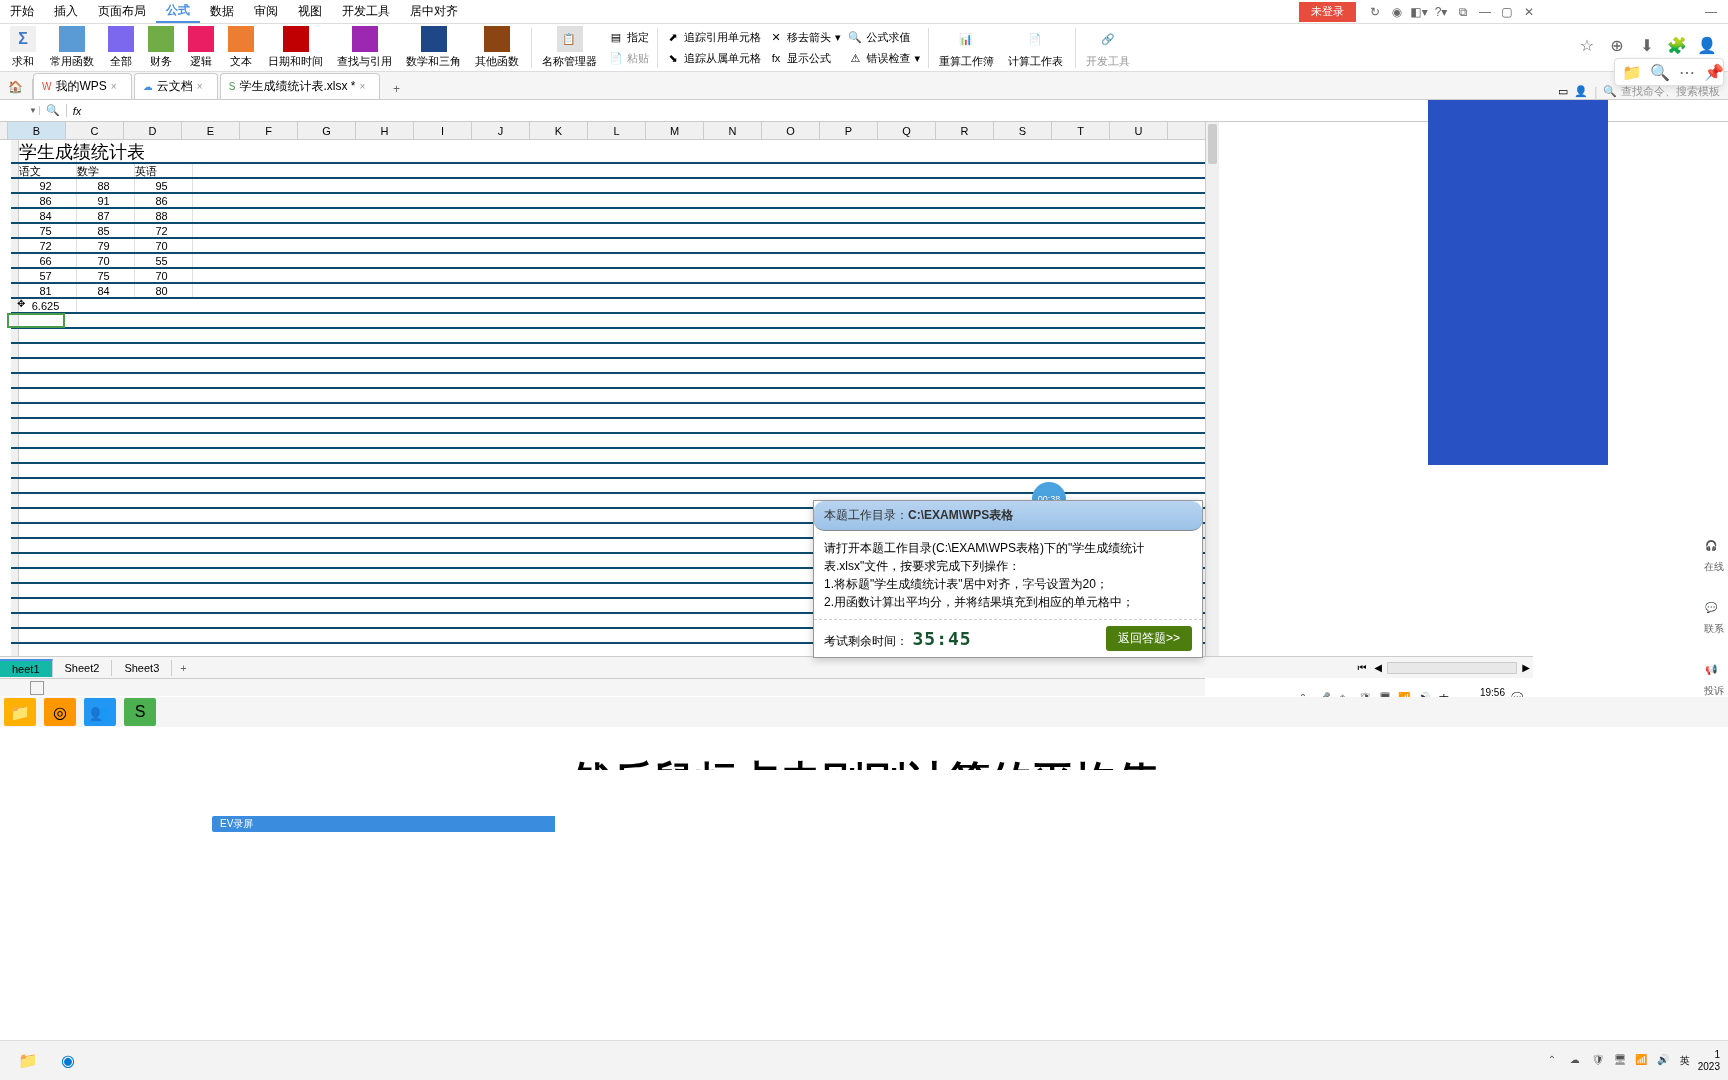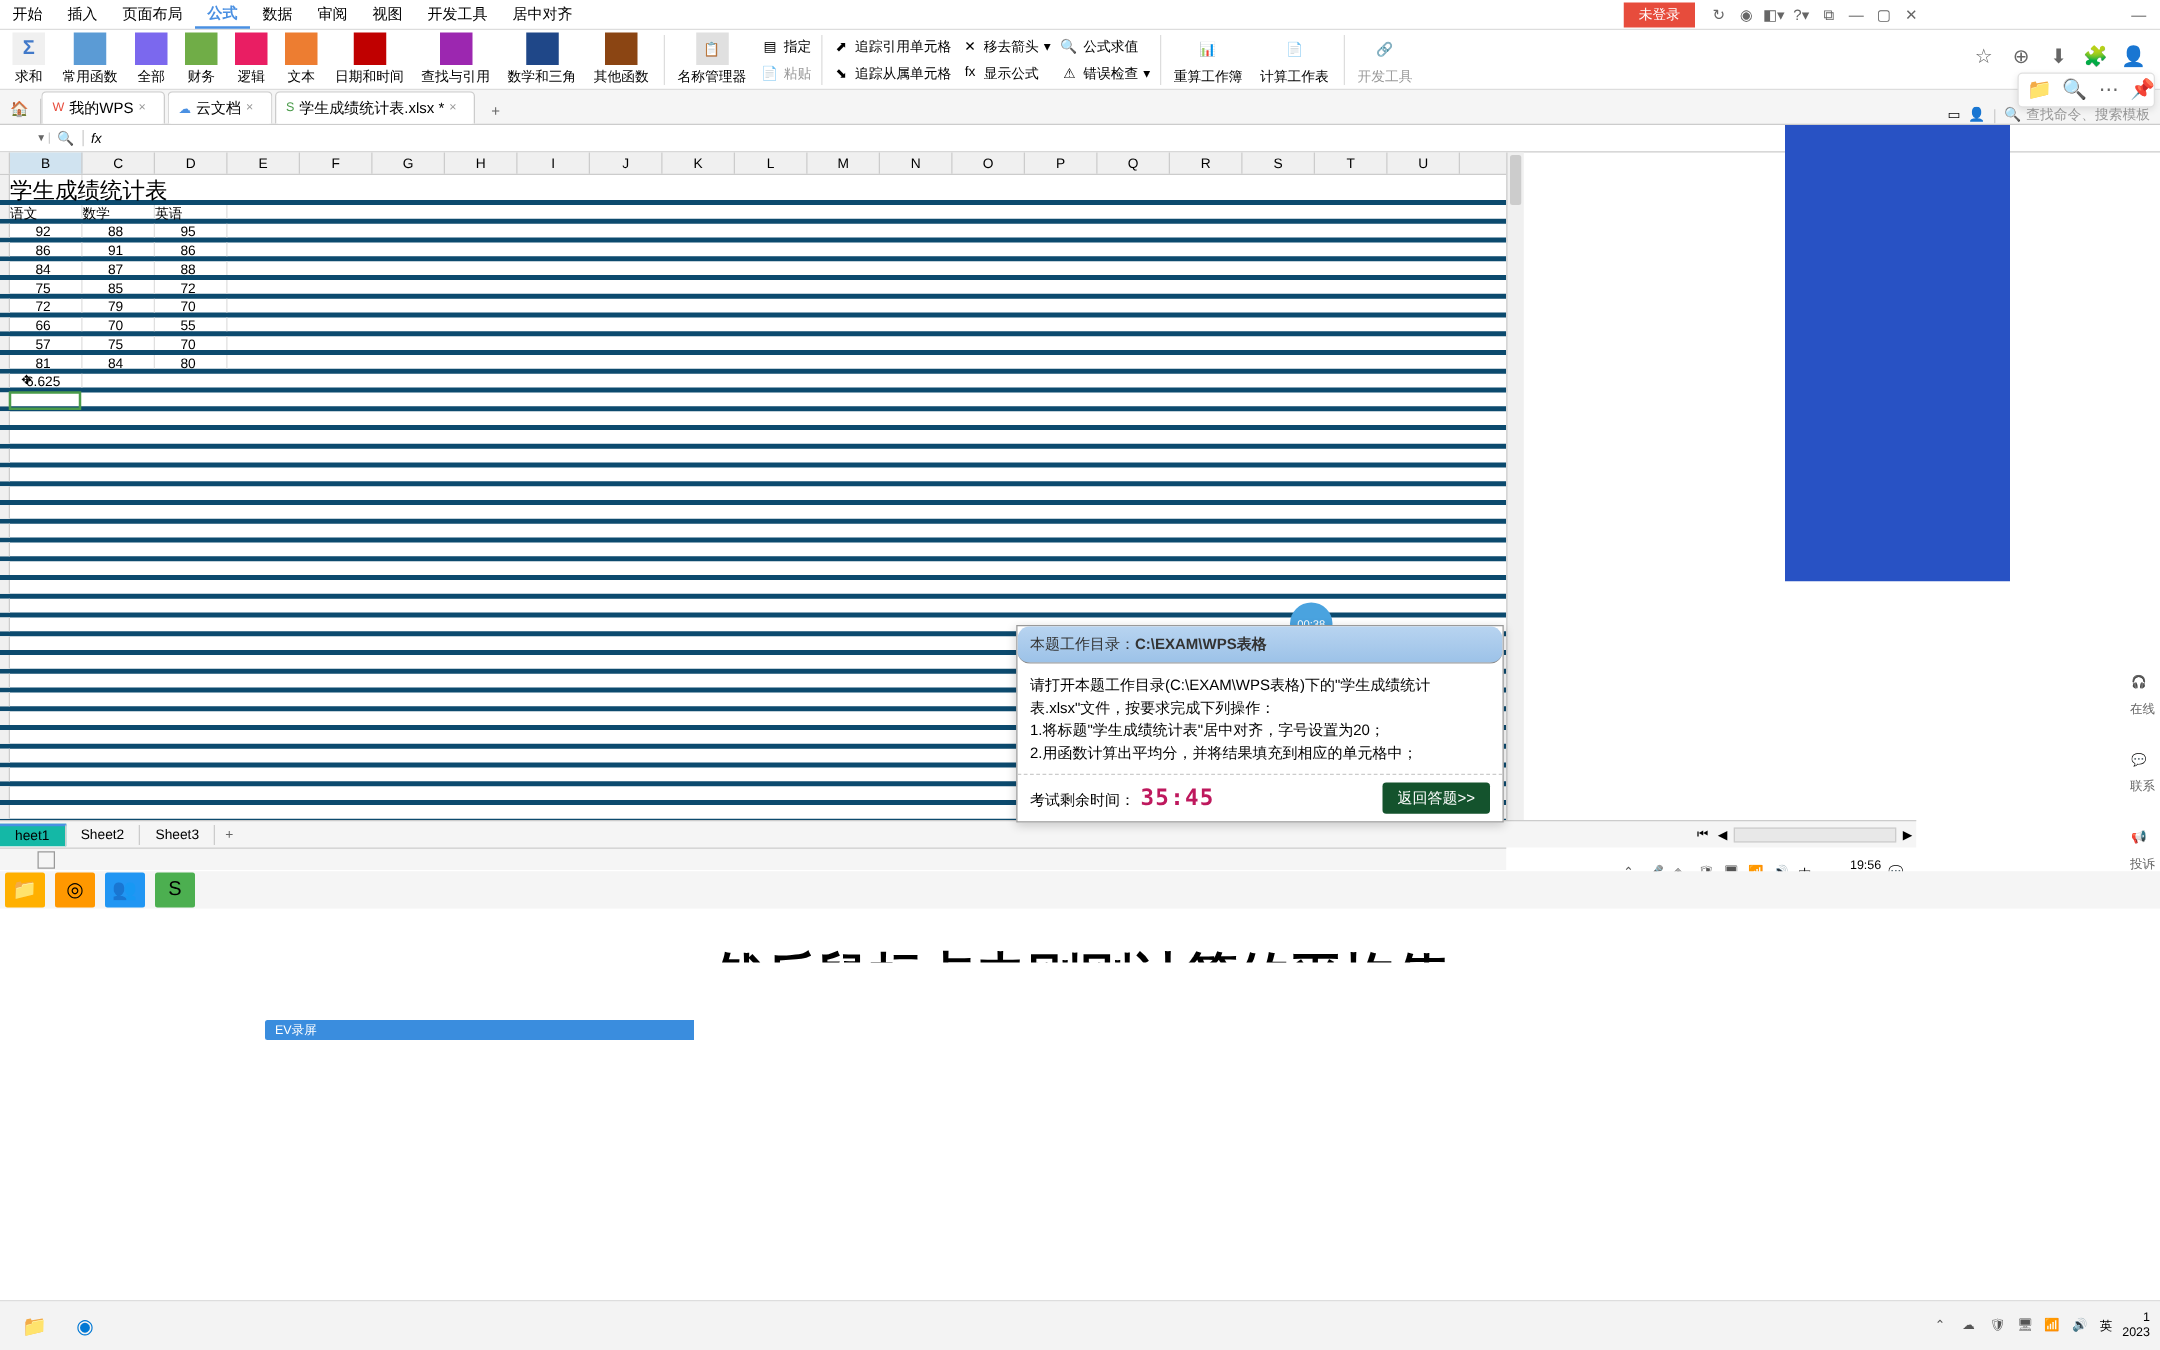--- a/index.html
+++ b/index.html
@@ -46,21 +46,21 @@
     .formula-input { flex: 1; }
     
     
     .sheet-container { display: flex; position: relative; }
     .sheet-area { position: relative; width: 1205px; }
     .col-headers { display: flex; height: 18px; background: #f0f0f0; border-bottom: 1px solid #ccc; }
     .row-col-corner { width: 8px; background: #f0f0f0; border-right: 1px solid #ccc; }
     .col-header { width: 58px; text-align: center; font-size: 11px; border-right: 1px solid #ccc; line-height: 18px; }
     .col-header.active { background: #d0e3f0; }
     .grid-body { position: relative; }
-    .row { display: flex; height: 15px; border-bottom: 4px solid #0c4a6e; }
+    .row { display: flex; height: 15px; border-bottom: 2px solid #0c4a6e; margin-left: 11px; }
     .row.tall { height: 24px; }
     .row-header { width: 8px; background: #f0f0f0; border-right: 1px solid #ccc; font-size: 10px; text-align: center; }
     .cell { width: 58px; border-right: 1px solid #e0e0e0; font-size: 11px; padding-right: 4px; text-align: center; line-height: 15px; overflow: visible; white-space: nowrap; }
     .cell.title { font-size: 18px; text-align: left; font-family: "SimSun", serif; }
     .cell.text { text-align: left; }
     .active-cell-border { position: absolute; border: 2px solid #4a9b4a; pointer-events: none; }
     .cursor-plus { position: absolute; font-size: 10px; color: #000; pointer-events: none; }
     
     .vscroll { width: 14px; background: #f0f0f0; border-left: 1px solid #ccc; position: relative; }
     .vscroll-thumb { position: absolute; top: 2px; left: 2px; right: 2px; height: 40px; background: #ccc; border-radius: 2px; }
@@ -84,22 +84,22 @@
     
     
     .status-bar { height: 18px; background: #f5f5f5; border-top: 1px solid #ccc; display: flex; align-items: center; padding-left: 30px; position: absolute; top: 678px; left: 0; width: 1205px; }
     .status-icon { width: 14px; height: 14px; border: 1px solid #999; }
     
     
     .exam-popup { position: absolute; left: 813px; top: 500px; width: 390px; background: #fff; border: 1px solid #999; box-shadow: 0 2px 8px rgba(0,0,0,0.2); }
     .exam-header { background: linear-gradient(#b8d4f0, #9cc2e8); padding: 6px 10px; font-size: 12px; color: #333; border-bottom: 1px solid #888; border-radius: 10px; }
     .exam-body { padding: 8px 10px; font-size: 12px; line-height: 1.5; max-height: 90px; overflow-y: auto; position: relative; border-bottom: 1px dashed #ccc; }
     .exam-footer { display: flex; align-items: center; justify-content: space-between; padding: 6px 10px; }
-    .exam-timer { font-family: "Digital", monospace; font-size: 18px; color: #be185d; font-weight: bold; letter-spacing: 1px; }
-    .exam-return-btn { background: #14532d; color: #fff; padding: 4px 12px; border-radius: 3px; font-size: 12px; cursor: pointer; }
+    .exam-timer { font-family: "Digital", monospace; font-size: 18px; color: #14532d; font-weight: bold; letter-spacing: 1px; }
+    .exam-return-btn { background: #4d7c0f; color: #fff; padding: 4px 12px; border-radius: 3px; font-size: 12px; cursor: pointer; }
     .timer-bubble { position: absolute; left: 1032px; top: 482px; width: 34px; height: 34px; background: #4aa3df; border-radius: 50%; display: flex; align-items: center; justify-content: center; color: #fff; font-size: 9px; }
     
     
     .tray { position: absolute; bottom: 366px; right: 195px; height: 30px; display: flex; align-items: center; gap: 6px; padding: 0 8px; font-size: 10px; }
     .tray-clock { display: flex; flex-direction: column; align-items: flex-end; font-size: 10px; line-height: 1.2; }
     .tray-icon { width: 14px; height: 14px; color: #555; }
     
     
     .taskbar-area { position: absolute; top: 697px; left: 0; right: 0; height: 30px; display: flex; align-items: center; background: #f5f5f5; }
     .taskbar-icon { width: 32px; height: 28px; margin: 0 4px; display: flex; align-items: center; justify-content: center; border-radius: 2px; }

